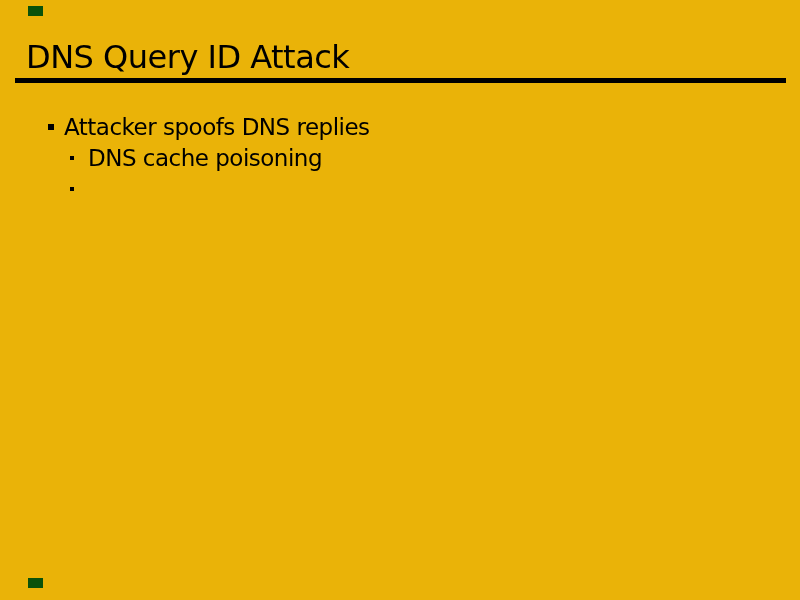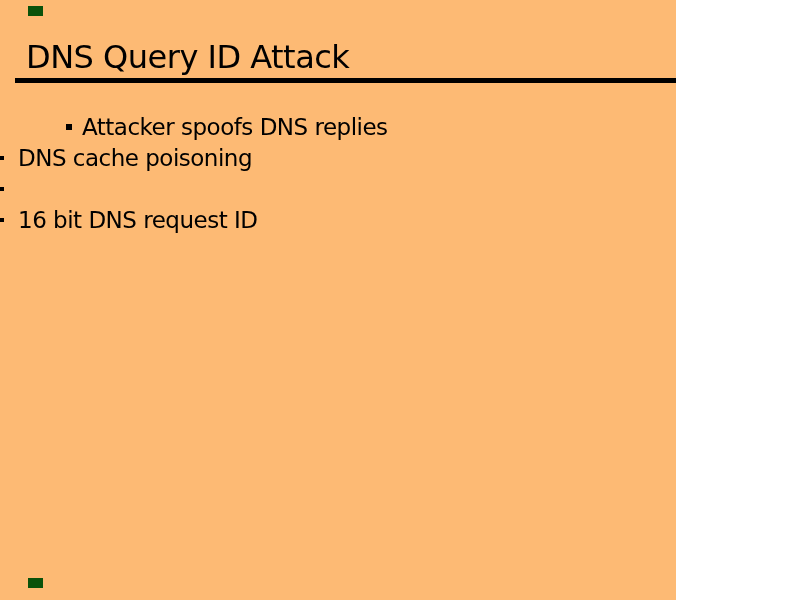--- a/index.html
+++ b/index.html
@@ -1,23 +1,23 @@
 <!DOCTYPE html>
 <html><head>
 <meta charset="utf-8">
 <style>
   html, body {
     margin: 0;
     padding: 0;
   }
   .slide {
     position: relative;
-    width: 676px;
+    width: 800px;
     height: 600px;
-    background: #fdba74;
+    background: #eab308;
     font-family: "DejaVu Sans", sans-serif;
     color: #000000;
     overflow: hidden;
   }
   .corner-marker {
     position: absolute;
     left: 28px;
     width: 15px;
     height: 10px;
     background: #0a520a;
@@ -50,22 +50,22 @@
     width: 800px;
   }
   .row {
     display: flex;
     align-items: center;
     height: 31px;
     font-size: 23px;
     letter-spacing: -0.5px;
     white-space: nowrap;
   }
-  .row.l1 { padding-left: 66px; }
-  .row.l2 { }
+  .row.l1 { padding-left: 48px; }
+  .row.l2 { padding-left: 70px; }
   .sq {
     flex: 0 0 auto;
     background: #000000;
     display: inline-block;
   }
   .row.l1 .sq { width: 6px; height: 6px; margin-right: 10px; }
   .row.l2 .sq { width: 4px; height: 4px; margin-right: 14px; }
 </style>
 </head>
 <body>
@@ -88,22 +88,18 @@
     <div class="row l2">
       <span class="sq"></span>
       <span>DNS cache poisoning</span>
     </div>
 
 
     <div class="row l2">
       <span class="sq"></span>
     </div>
 
-    <div class="row l2">
-      <span class="sq"></span>
-      <span>16 bit DNS request ID</span>
-    </div>
 
   </div>
 
   <div class="corner-marker bottom"></div>
 
 </div>
 
 </body></html>

